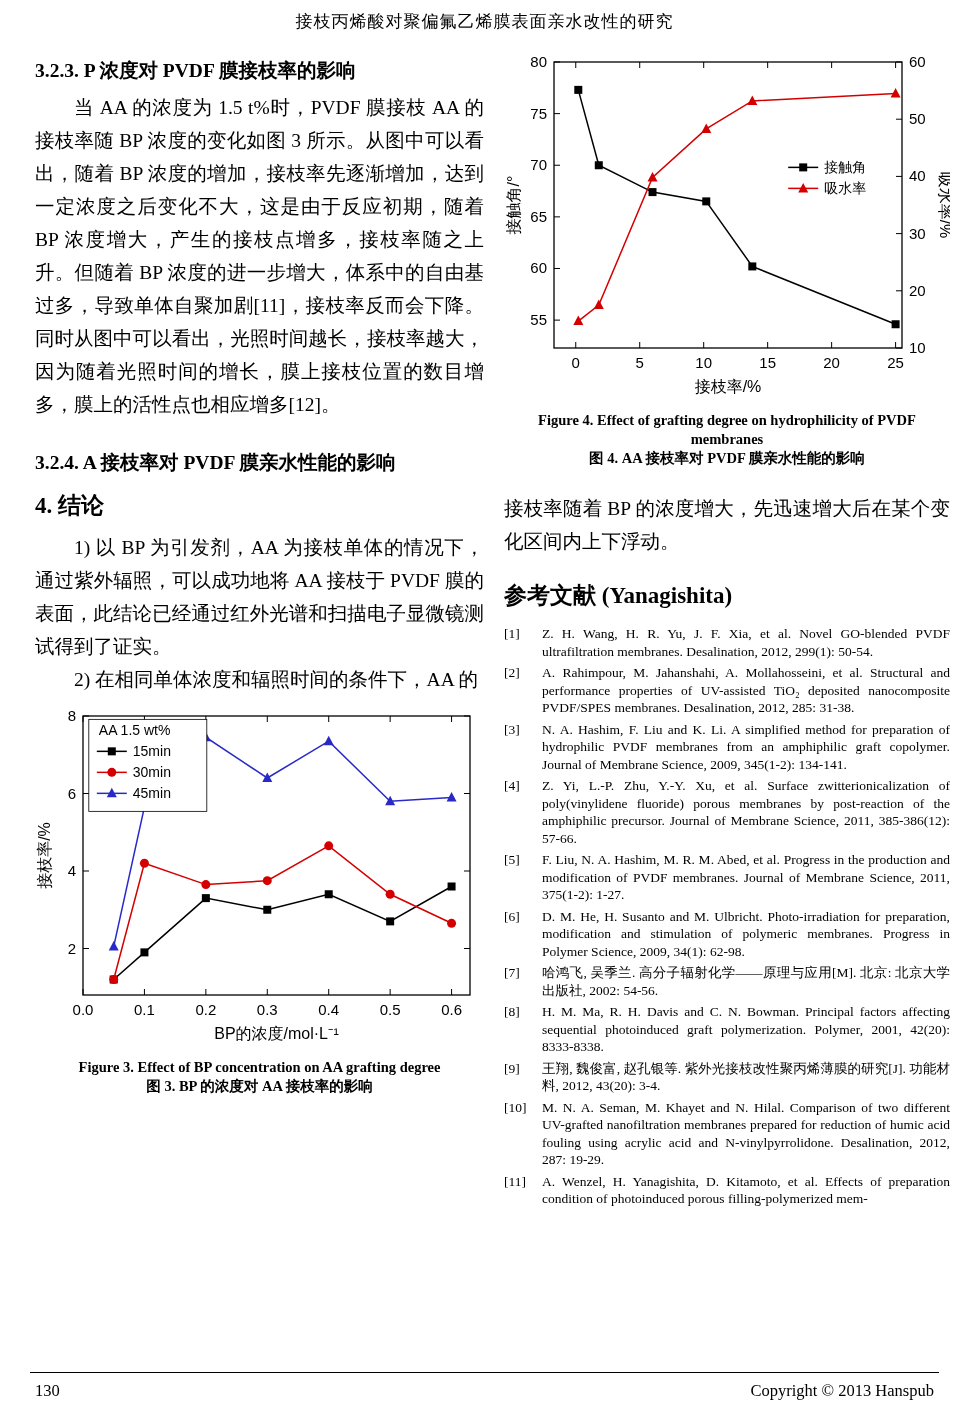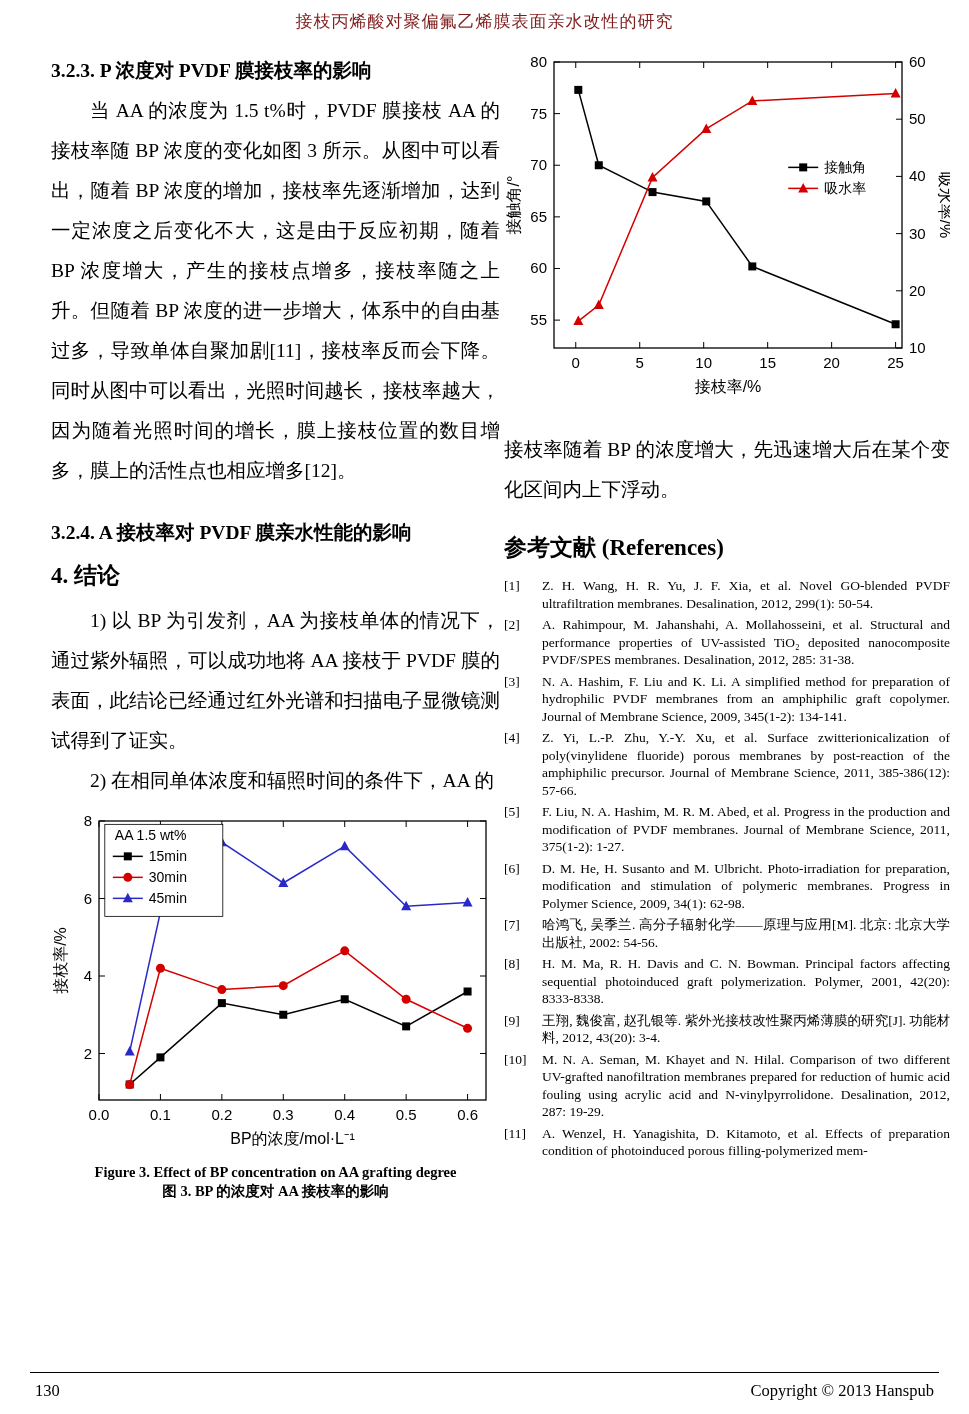--- a/index.html
+++ b/index.html
@@ -3,25 +3,25 @@
 <meta charset="utf-8">
 <style>
   * { margin:0; padding:0; box-sizing:border-box; }
   html,body { background:#ffffff; }
   body {
     width:969px; height:1414px; position:relative; overflow:hidden;
     font-family:"Liberation Serif", serif; color:#000;
   }
   .page-header {
     position:absolute; top:10px; left:0; width:100%;
-    text-align:center; font-size:17px; color:#7f1d1d; letter-spacing:1px;
+    text-align:center; font-size:17px; color:#000000; letter-spacing:1px;
   }
-  .col-left  { position:absolute; left:51px;  top:52px; width:449px; }
+  .col-left  { position:absolute; left:35px;  top:52px; width:449px; }
   .col-right { position:absolute; left:504px; top:52px; width:446px; }
-  .body-text { font-size:19.5px; line-height:40px; text-align:justify; }
+  .body-text { font-size:19.5px; line-height:33px; text-align:justify; }
   .indent { text-indent:2em; }
   h3.sub  { font-size:19.5px; font-weight:bold; margin:6px 0 7px; line-height:26px; }
   h2.main { font-size:23px;  font-weight:bold; margin:14px 0 10px;font-family:Liberation Serif, serif; }
   .figure { margin-top:8px; }
   .caption { text-align:center; font-weight:bold; font-size:14.5px; line-height:19px; margin-top:5px; }
   .cont-para { margin-top:24px; }
   .refs-heading { font-size:23px; font-weight:bold; margin:22px 0 14px; }
   .ref-item { display:flex; font-size:13.5px; line-height:17.5px; margin-bottom:4px; }
   .ref-label { width:26px; flex:none; }
   .ref-text { flex:1; padding-left:12px; text-align:justify; }
@@ -188,24 +188,28 @@
         <polygon points="202.24999999999997,71.42400000000002 197.24999999999997,80.92400000000002 207.24999999999997,80.92400000000002" fill="#d40000"></polygon>
         <polygon points="248.30882352941177,43.39599999999997 243.30882352941177,52.89599999999997 253.30882352941177,52.89599999999997" fill="#d40000"></polygon>
         <polygon points="391.60294117647055,35.959999999999994 386.60294117647055,45.459999999999994 396.60294117647055,45.459999999999994" fill="#d40000"></polygon>
         <line x1="284.20000000000005" y1="115.38000000000001" x2="314.20000000000005" y2="115.38000000000001" stroke="#000000" stroke-width="1.5"></line>
         <rect x="295.20000000000005" y="111.38000000000001" width="8" height="8" fill="#000000"></rect>
         <text x="320.20000000000005" y="120.38000000000001" font-size="14">接触角</text>
         <line x1="284.20000000000005" y1="136.38" x2="314.20000000000005" y2="136.38" stroke="#d40000" stroke-width="1.5"></line>
         <polygon points="299.20000000000005,130.88 294.20000000000005,140.38 304.20000000000005,140.38" fill="#d40000"></polygon>
         <text x="320.20000000000005" y="141.38" font-size="14">吸水率</text>
       </svg></div>
+  <div class="caption">
+    <div>Figure 4. Effect of grafting degree on hydrophilicity of PVDF membranes</div>
+    <div>图 4. AA 接枝率对 PVDF 膜亲水性能的影响</div>
+  </div>
 
   <p class="body-text cont-para">接枝率随着 BP 的浓度增大，先迅速增大后在某个变化区间内上下浮动。</p>
 
-  <h2 class="refs-heading">参考文献  (References)</h2>
+  <h2 class="refs-heading">参考文献  (Yanagishita)</h2>
   <div>
       <div class="ref-item">
         <span class="ref-label">[1]</span>
         <span class="ref-text">Z. H. Wang, H. R. Yu, J. F. Xia, et al. Novel GO-blended PVDF ultrafiltration membranes. Desalination, 2012, 299(1): 50-54.</span>
       </div>
       <div class="ref-item">
         <span class="ref-label">[2]</span>
         <span class="ref-text">A. Rahimpour, M. Jahanshahi, A. Mollahosseini, et al. Structural and performance properties of UV-assisted TiO₂ deposited nanocomposite PVDF/SPES membranes. Desalination, 2012, 285: 31-38.</span>
       </div>
       <div class="ref-item">

